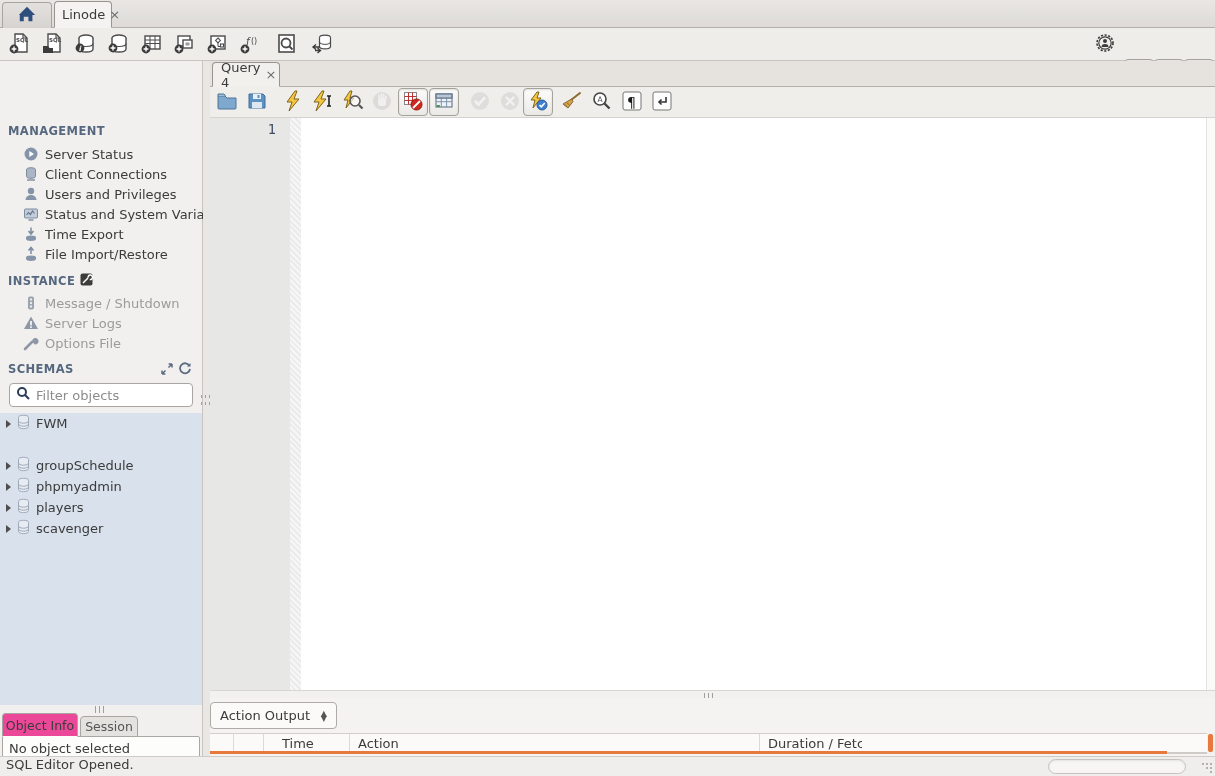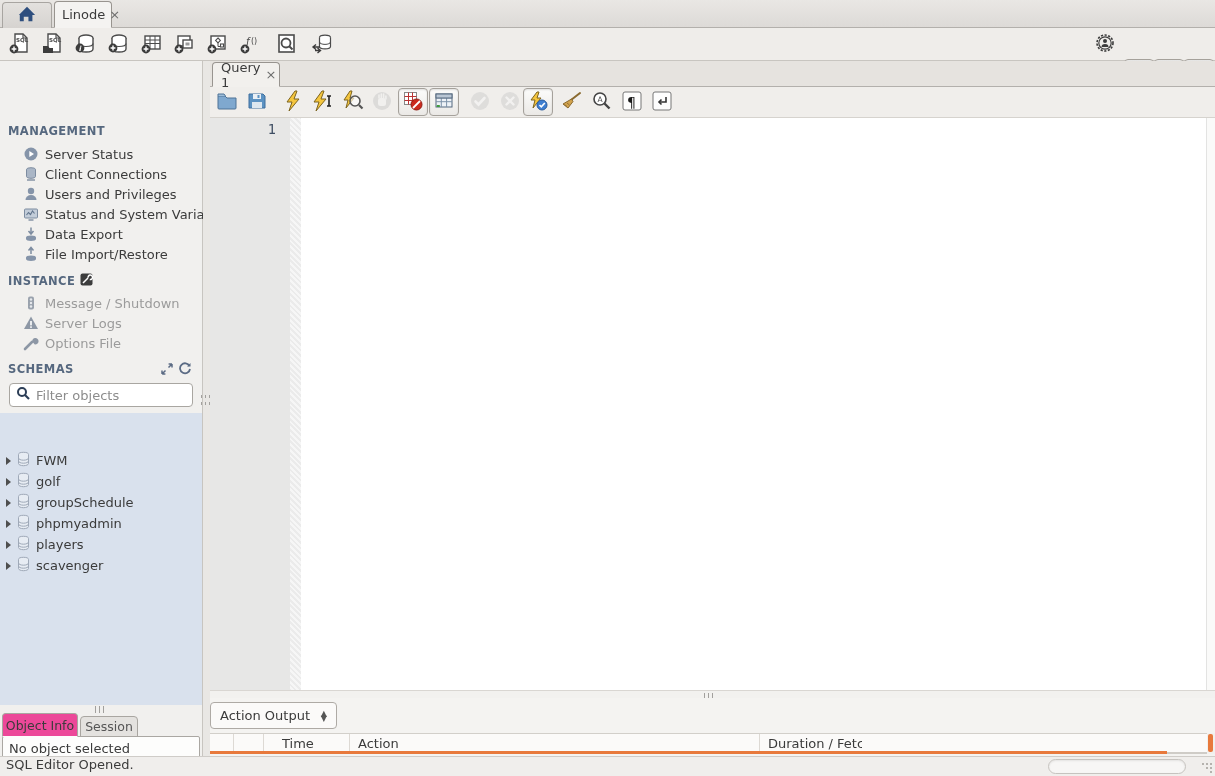--- a/index.html
+++ b/index.html
@@ -39,21 +39,21 @@
   .si-icon { width:17px; height:17px; display:inline-flex; align-items:center; justify-content:center; flex:0 0 17px; }
 
   .filterbox { position:absolute; left:9px; top:322px; width:184px; height:24px;
     background:#fff; border:1px solid #a9a6a1; border-radius:4px; display:flex; align-items:center; gap:5px; padding:0 6px; }
   .filterbox input { border:none; outline:none; width:140px; font:13px "DejaVu Sans",sans-serif; color:#a21caf; background:transparent; }
   .filterbox input::placeholder { color:#8c8c8c; }
 
   .schema-tree { position:absolute; left:0; top:352px; width:202px; height:292px;
     background:var(--tree_bg,#d9e1ed); }
   .tree-row { position:absolute; left:0; width:202px; height:21px; display:flex;
-    align-items:center; padding-left:6px; gap:5px; cursor:default;margin-top:37px; }
+    align-items:center; padding-left:6px; gap:5px; cursor:default; }
   .tw { width:0; height:0; border-left:5px solid #4e4e4e; border-top:4px solid transparent; border-bottom:4px solid transparent; flex:0 0 5px; }
 
   .side-splitter { position:absolute; left:0; top:644px; width:202px; height:8px; cursor:row-resize; }
   .gripH { position:absolute; background:repeating-linear-gradient(to right,#a2a09d 0 1px,transparent 1px 4px); width:11px; height:7px; }
 
   .info-tab { position:absolute; display:flex; align-items:center; justify-content:center;
     border:1px solid #a9a6a1; border-radius:4px 4px 0 0; font-size:12.5px; }
   .info-tab.active { left:2px; top:652px; width:76px; height:24px; background:#ec4899; border-bottom:1px solid #fdfdfc; z-index:2; }
   .info-tab.inactive { left:80px; top:655px; width:58px; height:21px; background:#e4e2df; color:#555; }
   .info-box { position:absolute; left:2px; top:675px; width:198px; height:80px;
@@ -296,21 +296,21 @@
     <span class="lbl">Status and System Variables</span>
   </div>
   <div class="side-item" style="top:163px">
     <span class="si-icon">
         <svg width="16" height="16" viewBox="0 0 16 16">
       <path d="M8 1.5 v6 M5.5 5 L8 8 L10.5 5" fill="none" stroke="#7d8ca0" stroke-width="1.5"></path>
       <ellipse cx="8" cy="11.5" rx="5" ry="2" fill="#8594a9"></ellipse>
           <path d="M3 11.5 v1.5 c0 1.1 2.2 2 5 2 s5-.9 5-2 v-1.5" fill="#8594a9"></path>
         </svg>
       </span>
-    <span class="lbl">Data Export</span>
+    <span class="lbl">Time Export</span>
   </div>
   <div class="side-item" style="top:183px">
     <span class="si-icon">
         <svg width="16" height="16" viewBox="0 0 16 16">
       <path d="M8 8 v-6 M5.5 4.5 L8 1.5 L10.5 4.5" fill="none" stroke="#7d8ca0" stroke-width="1.5"></path>
       <ellipse cx="8" cy="11.5" rx="5" ry="2" fill="#8594a9"></ellipse>
           <path d="M3 11.5 v1.5 c0 1.1 2.2 2 5 2 s5-.9 5-2 v-1.5" fill="#8594a9"></path>
         </svg>
       </span>
     <span class="lbl">File Import/Restore</span>
@@ -377,29 +377,20 @@
   <div class="schema-tree">
     <div class="tree-row" style="top:0px">
       <span class="tw"></span>
       <span><svg width="15" height="16" viewBox="0 0 15 16">
         <ellipse cx="7.5" cy="3.5" rx="5" ry="2.2" fill="#e7ecf3" stroke="#9fa9b8"></ellipse>
         <path d="M2.5 3.5 v9 c0 1.2 2.2 2.2 5 2.2 s5-1 5-2.2 v-9" fill="#e7ecf3" stroke="#9fa9b8"></path>
         <path d="M2.5 7 c0 1.2 2.2 2.2 5 2.2 s5-1 5-2.2 M2.5 10 c0 1.2 2.2 2.2 5 2.2 s5-1 5-2.2" fill="none" stroke="#9fa9b8"></path>
           </svg></span>
       <span>FWM</span>
     </div>
-    <div class="tree-row" style="top:21px">
-      <span class="tw"></span>
-      <span><svg width="15" height="16" viewBox="0 0 15 16">
-        <ellipse cx="7.5" cy="3.5" rx="5" ry="2.2" fill="#e7ecf3" stroke="#9fa9b8"></ellipse>
-        <path d="M2.5 3.5 v9 c0 1.2 2.2 2.2 5 2.2 s5-1 5-2.2 v-9" fill="#e7ecf3" stroke="#9fa9b8"></path>
-        <path d="M2.5 7 c0 1.2 2.2 2.2 5 2.2 s5-1 5-2.2 M2.5 10 c0 1.2 2.2 2.2 5 2.2 s5-1 5-2.2" fill="none" stroke="#9fa9b8"></path>
-          </svg></span>
-      <span>golf</span>
-    </div>
     <div class="tree-row" style="top:42px">
       <span class="tw"></span>
       <span><svg width="15" height="16" viewBox="0 0 15 16">
         <ellipse cx="7.5" cy="3.5" rx="5" ry="2.2" fill="#e7ecf3" stroke="#9fa9b8"></ellipse>
         <path d="M2.5 3.5 v9 c0 1.2 2.2 2.2 5 2.2 s5-1 5-2.2 v-9" fill="#e7ecf3" stroke="#9fa9b8"></path>
         <path d="M2.5 7 c0 1.2 2.2 2.2 5 2.2 s5-1 5-2.2 M2.5 10 c0 1.2 2.2 2.2 5 2.2 s5-1 5-2.2" fill="none" stroke="#9fa9b8"></path>
           </svg></span>
       <span>groupSchedule</span>
     </div>
     <div class="tree-row" style="top:63px">
@@ -448,21 +439,21 @@
 
 <div class="vsplit">
   <span class="gripH" style="left:-2px; top:334px; width:10px; height:3px"></span>
   <span class="gripH" style="left:-2px; top:341px; width:10px; height:3px"></span>
 </div>
 
 <div class="main">
 
   <div class="query-tabbar">
     <div class="query-tab">
-      <span>Query 1</span>
+      <span>Query 4</span>
       <span class="close-x">×</span>
     </div>
   </div>
 
   <div class="ed-toolbar">
     <div class="ed-btn" style="left:4px">
       <span><svg width="22" height="20" viewBox="0 0 22 20">
         <path d="M2 5 h7 l2 2 h9 v10 a1 1 0 0 1 -1 1 H3 a1 1 0 0 1 -1 -1 z" fill="#7fa8cf" stroke="#4e7396"></path>
         <path d="M2 5 v-2 h6 l1.5 2" fill="#9dbdd9" stroke="#4e7396"></path>
           </svg></span>

